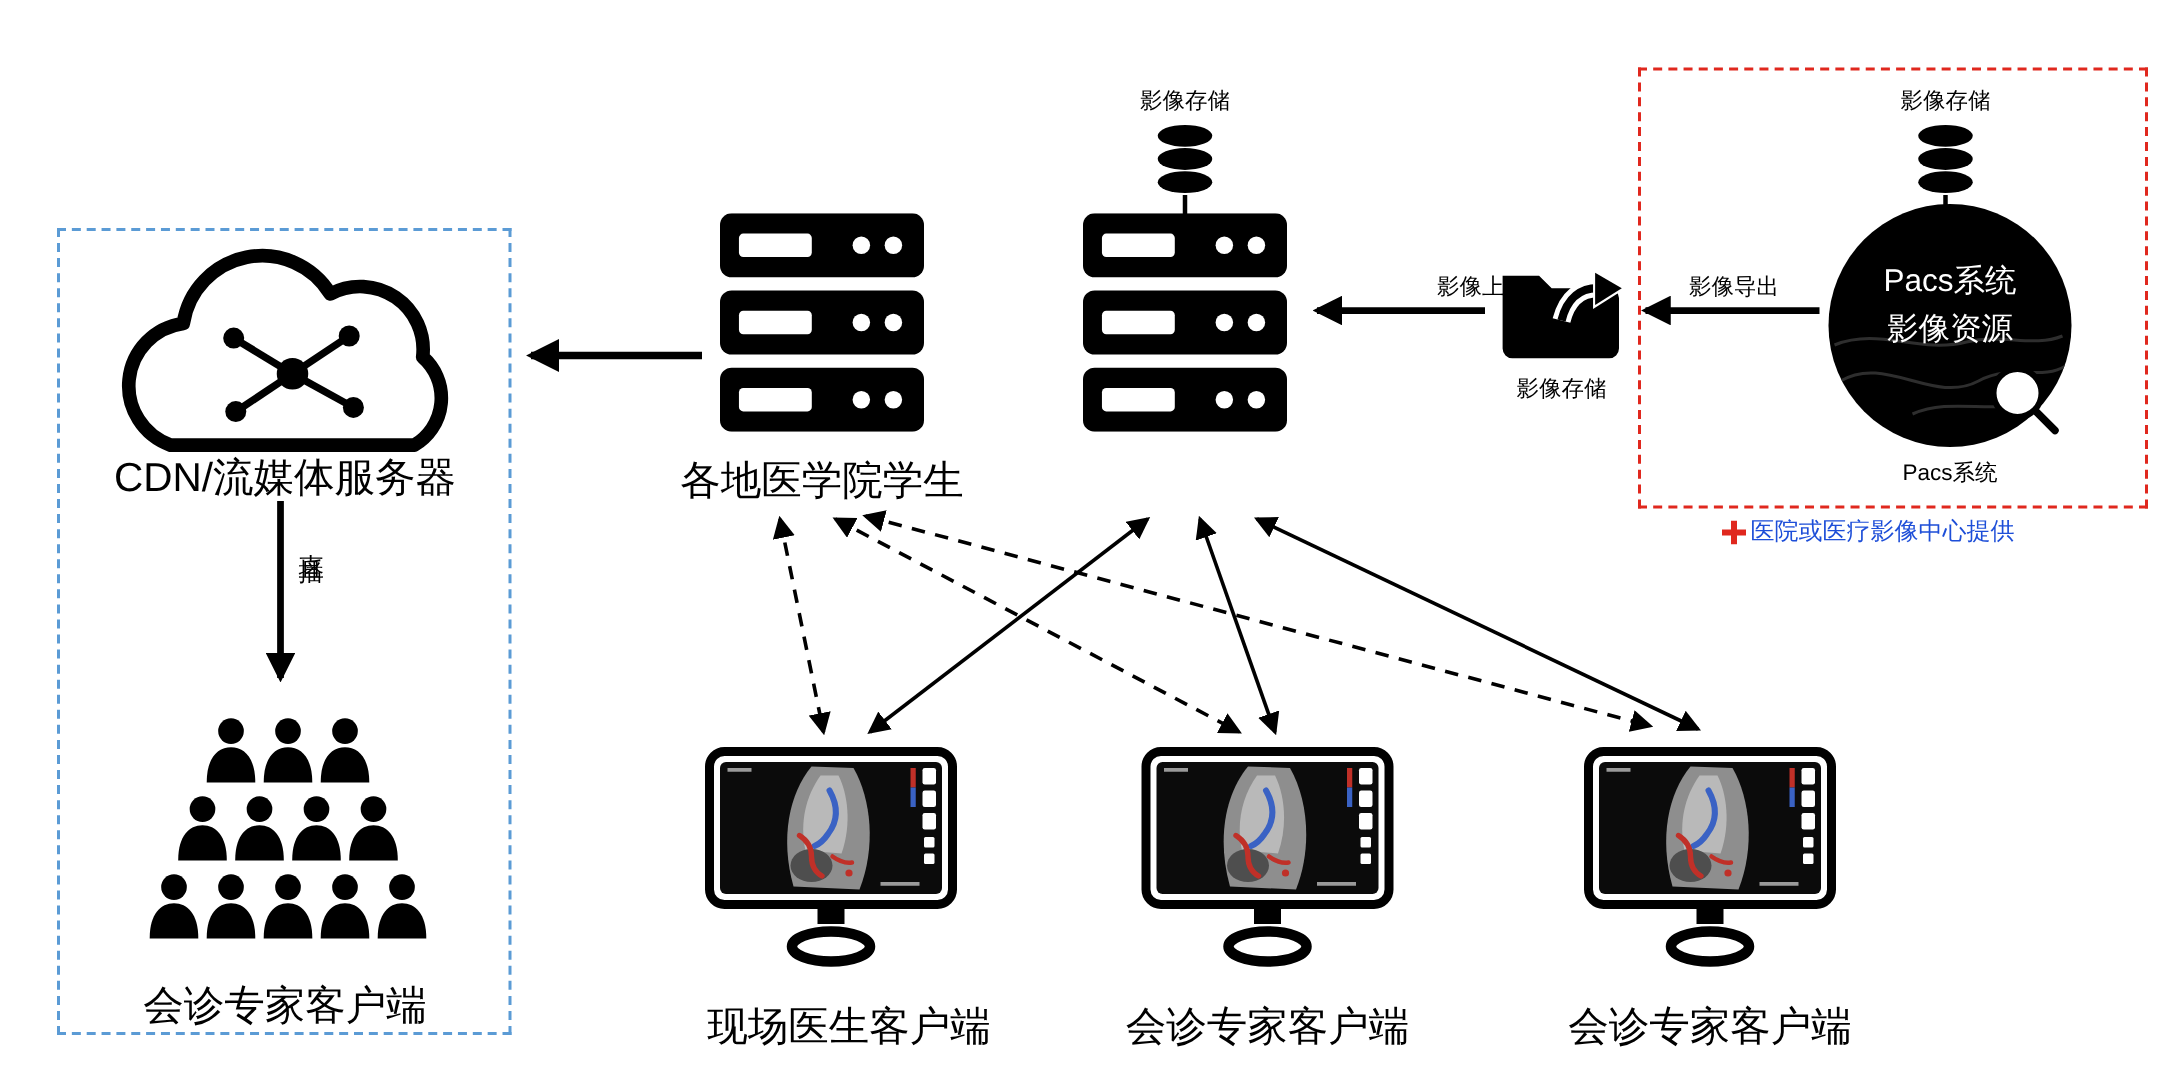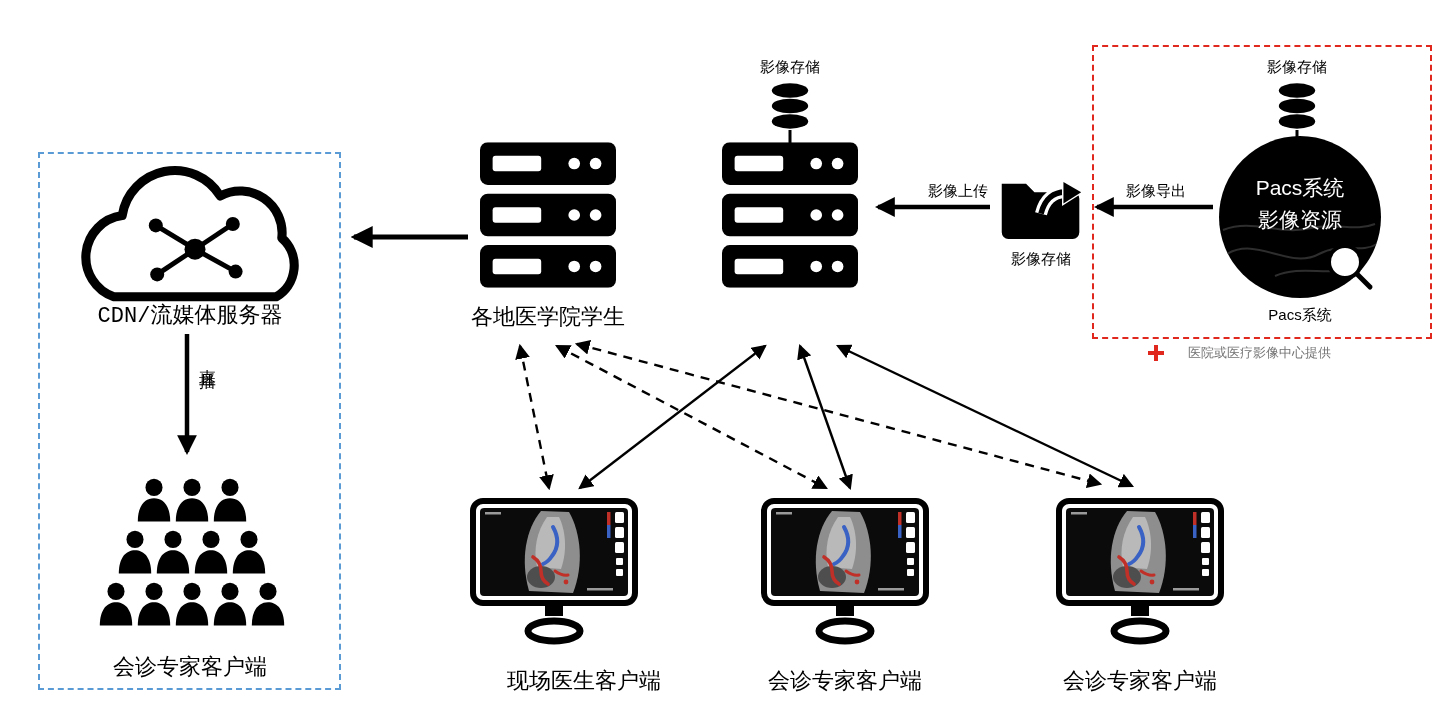--- a/index.html
+++ b/index.html
@@ -1,27 +1,27 @@
 <!DOCTYPE html>
 <html><head>
 <meta charset="utf-8">
 <style>
   html,body{margin:0;padding:0;}
   body{width:1445px;height:725px;background:#fff;font-family:"Liberation Sans","DejaVu Sans",sans-serif;color:#000;}
   .canvas{position:relative;width:1445px;height:725px;overflow:hidden;background:#fff;}
   .abs{position:absolute;}
   .label{position:absolute;transform:translateX(-50%);white-space:nowrap;text-align:right;}
-  .lbl-lg{font-size:22px;font-family:Liberation Mono, monospace;}
+  .lbl-lg{font-size:27px;}
   .lbl-sm{font-size:15px;}
   .group-blue{position:absolute;left:38px;top:152px;width:299px;height:534px;border:2px dashed #5b9bd5;}
   .group-red{position:absolute;left:1092px;top:45px;width:336px;height:290px;border:2px dashed #e0281e;}
   .pacs-circle{position:absolute;left:1219px;top:136px;width:162px;height:162px;border-radius:50%;background:#000;overflow:hidden;}
   .pacs-text{position:absolute;left:0;top:36px;width:100%;text-align:center;color:#fff;font-size:21px;line-height:1.5;}
   .live-label{position:absolute;left:196px;top:356px;writing-mode:vertical-rl;font-size:17px;letter-spacing:3px;}
-  .note{position:absolute;left:1148px;top:344px;display:flex;align-items:center;gap:24px;color:#737373;font-size:13px;}
+  .note{position:absolute;left:1148px;top:344px;display:flex;align-items:center;gap:3px;color:#1d4ed8;font-size:16px;}
   .defs{position:absolute;width:0;height:0;overflow:hidden;}
 </style>
 </head>
 <body>
 
 <div class="canvas">
 
   <svg class="defs" aria-hidden="true">
     <defs>
       <symbol id="sym-server" viewBox="0 0 140 150">
@@ -172,21 +172,21 @@
     <use href="#sym-db" width="44" height="52"></use>
   </svg>
   <svg class="abs" style="left:722px;top:140px" width="136" height="150" viewBox="0 0 140 150">
     <use href="#sym-server" width="140" height="150"></use>
   </svg>
 
   <svg class="abs" style="left:998px;top:174px" width="86" height="70" viewBox="0 0 92 74">
     <use href="#sym-folder" width="92" height="74"></use>
   </svg>
   <div class="label lbl-sm" style="left:1041px;top:250px">影像存储</div>
-  <div class="label lbl-sm" style="left:958px;top:182px">影像上传</div>
+  <div class="label lbl-sm" style="left:988px;top:182px">影像上传</div>
   <div class="label lbl-sm" style="left:1156px;top:182px">影像导出</div>
 
   <div class="label lbl-sm" style="left:1297px;top:58px">影像存储</div>
   <svg class="abs" style="left:1277px;top:82px" width="40" height="48" viewBox="0 0 44 52">
     <use href="#sym-db" width="44" height="52"></use>
   </svg>
   <div class="pacs-circle">
     <svg class="abs" style="left:0;top:0" width="162" height="162" viewBox="0 0 162 162">
       <g fill="none" stroke="#2e2e2e" stroke-width="2">
         <path d="M8,118 C38,100 70,134 100,118 C122,106 142,118 158,108"></path>
@@ -210,21 +210,21 @@
     <svg width="16" height="16" viewBox="0 0 16 16">
       <rect x="6" y="0" width="4" height="16" fill="#e0281e"></rect>
       <rect x="0" y="6" width="16" height="4" fill="#e0281e"></rect>
     </svg>
     <span>医院或医疗影像中心提供</span>
   </div>
 
   <svg class="abs" style="left:469px;top:497px" width="170" height="160" viewBox="0 0 170 160">
     <use href="#sym-monitor" width="170" height="160"></use>
   </svg>
-  <div class="label lbl-lg" style="left:584px;top:666px">现场医生客户端</div>
+  <div class="label lbl-lg" style="left:566px;top:666px">现场医生客户端</div>
 
   <svg class="abs" style="left:760px;top:497px" width="170" height="160" viewBox="0 0 170 160">
     <use href="#sym-monitor" width="170" height="160"></use>
   </svg>
   <div class="label lbl-lg" style="left:845px;top:666px">会诊专家客户端</div>
 
   <svg class="abs" style="left:1055px;top:497px" width="170" height="160" viewBox="0 0 170 160">
     <use href="#sym-monitor" width="170" height="160"></use>
   </svg>
   <div class="label lbl-lg" style="left:1140px;top:666px">会诊专家客户端</div>

